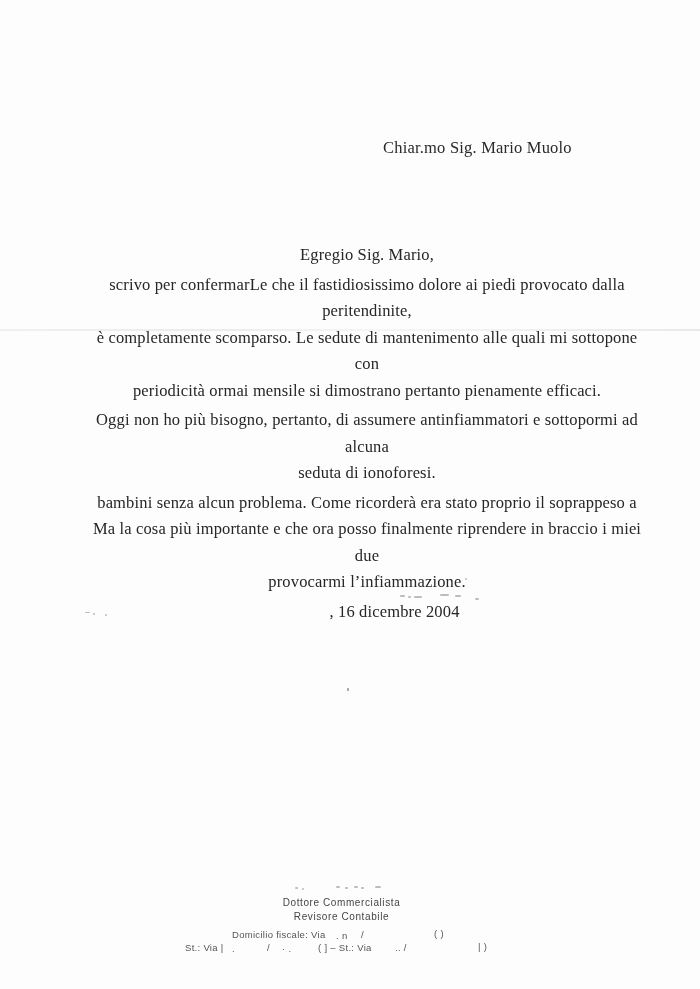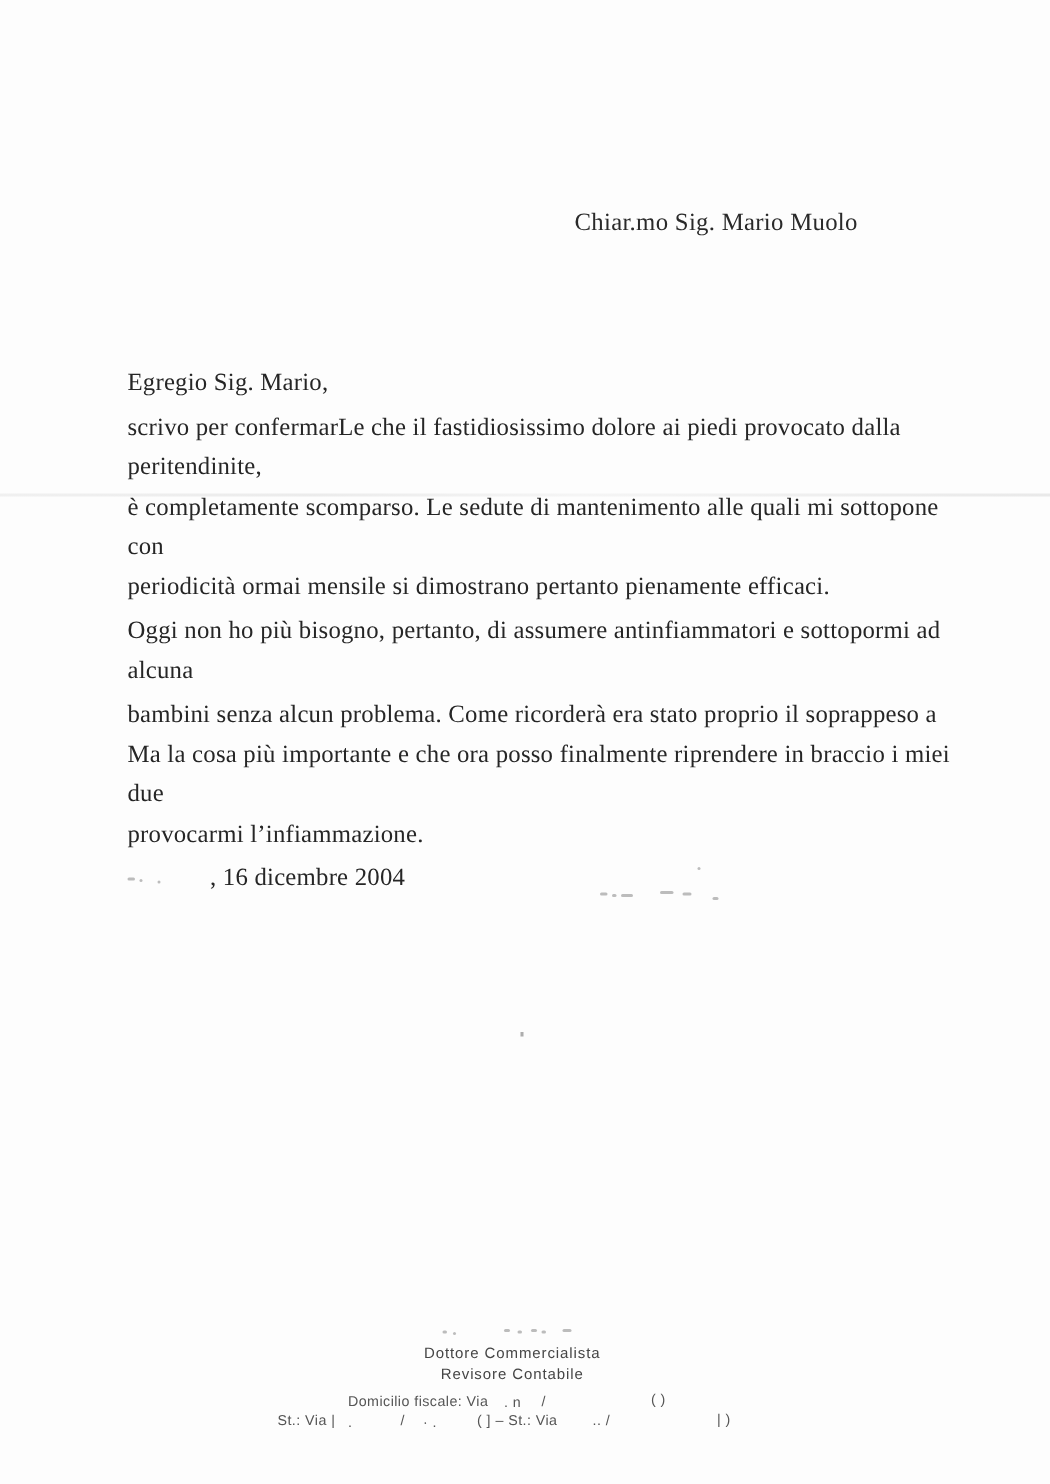--- a/index.html
+++ b/index.html
@@ -17,21 +17,21 @@
     opacity:.8;
   }
   .recipient {
     position:absolute; left:383px; top:138px;
     font-size:16.5px; letter-spacing:.2px; color:#2a2a2a;
   }
   .body-text {
     position:absolute; left:85px; top:242px; width:580px;
     font-size:16.5px; color:#262626;
   }
-  .body-text p { margin:0 16px 3px 0; }
+  .body-text p { margin:0 16px 3px 0;text-align:center; }
   .line { display:block; line-height:26.5px; letter-spacing:.15px; }
   .dateline { position:relative; }
   .dateline .date-text { margin-left:55px; }
   
   .mark { position:absolute; background:#9a9a9a; opacity:.65; border-radius:1px; }
   .sig-area { position:absolute; left:385px; top:575px; width:110px; height:28px; }
   .speck { position:absolute; left:347px; top:688px; width:2px; height:3px; background:#8a8a8a; opacity:.7; }
   
   .footer-name-marks { position:absolute; left:293px; top:884px; width:95px; height:8px; }
   .footer-titles {
@@ -70,20 +70,21 @@
       <span class="line">Egregio Sig. Mario,</span>
     </p>
     <div>
         <p>
           <span class="line">scrivo per confermarLe che il fastidiosissimo dolore ai piedi provocato dalla peritendinite,</span>
           <span class="line">è completamente scomparso. Le sedute di mantenimento alle quali mi sottopone con</span>
           <span class="line">periodicità ormai mensile si dimostrano pertanto pienamente efficaci.</span>
         </p>
         <p>
           <span class="line">Oggi non ho più bisogno, pertanto, di assumere antinfiammatori e sottopormi ad alcuna</span>
+          <span class="line">seduta di ionoforesi.</span>
         </p>
         <p>
           <span class="line">bambini senza alcun problema. Come ricorderà era stato proprio il soprappeso a</span>
           <span class="line">Ma la cosa più importante e che ora posso finalmente riprendere in braccio i miei due</span>
           <span class="line">provocarmi l’infiammazione.</span>
         </p>
         <p>
         </p>
       </div>
     <p class="dateline">

